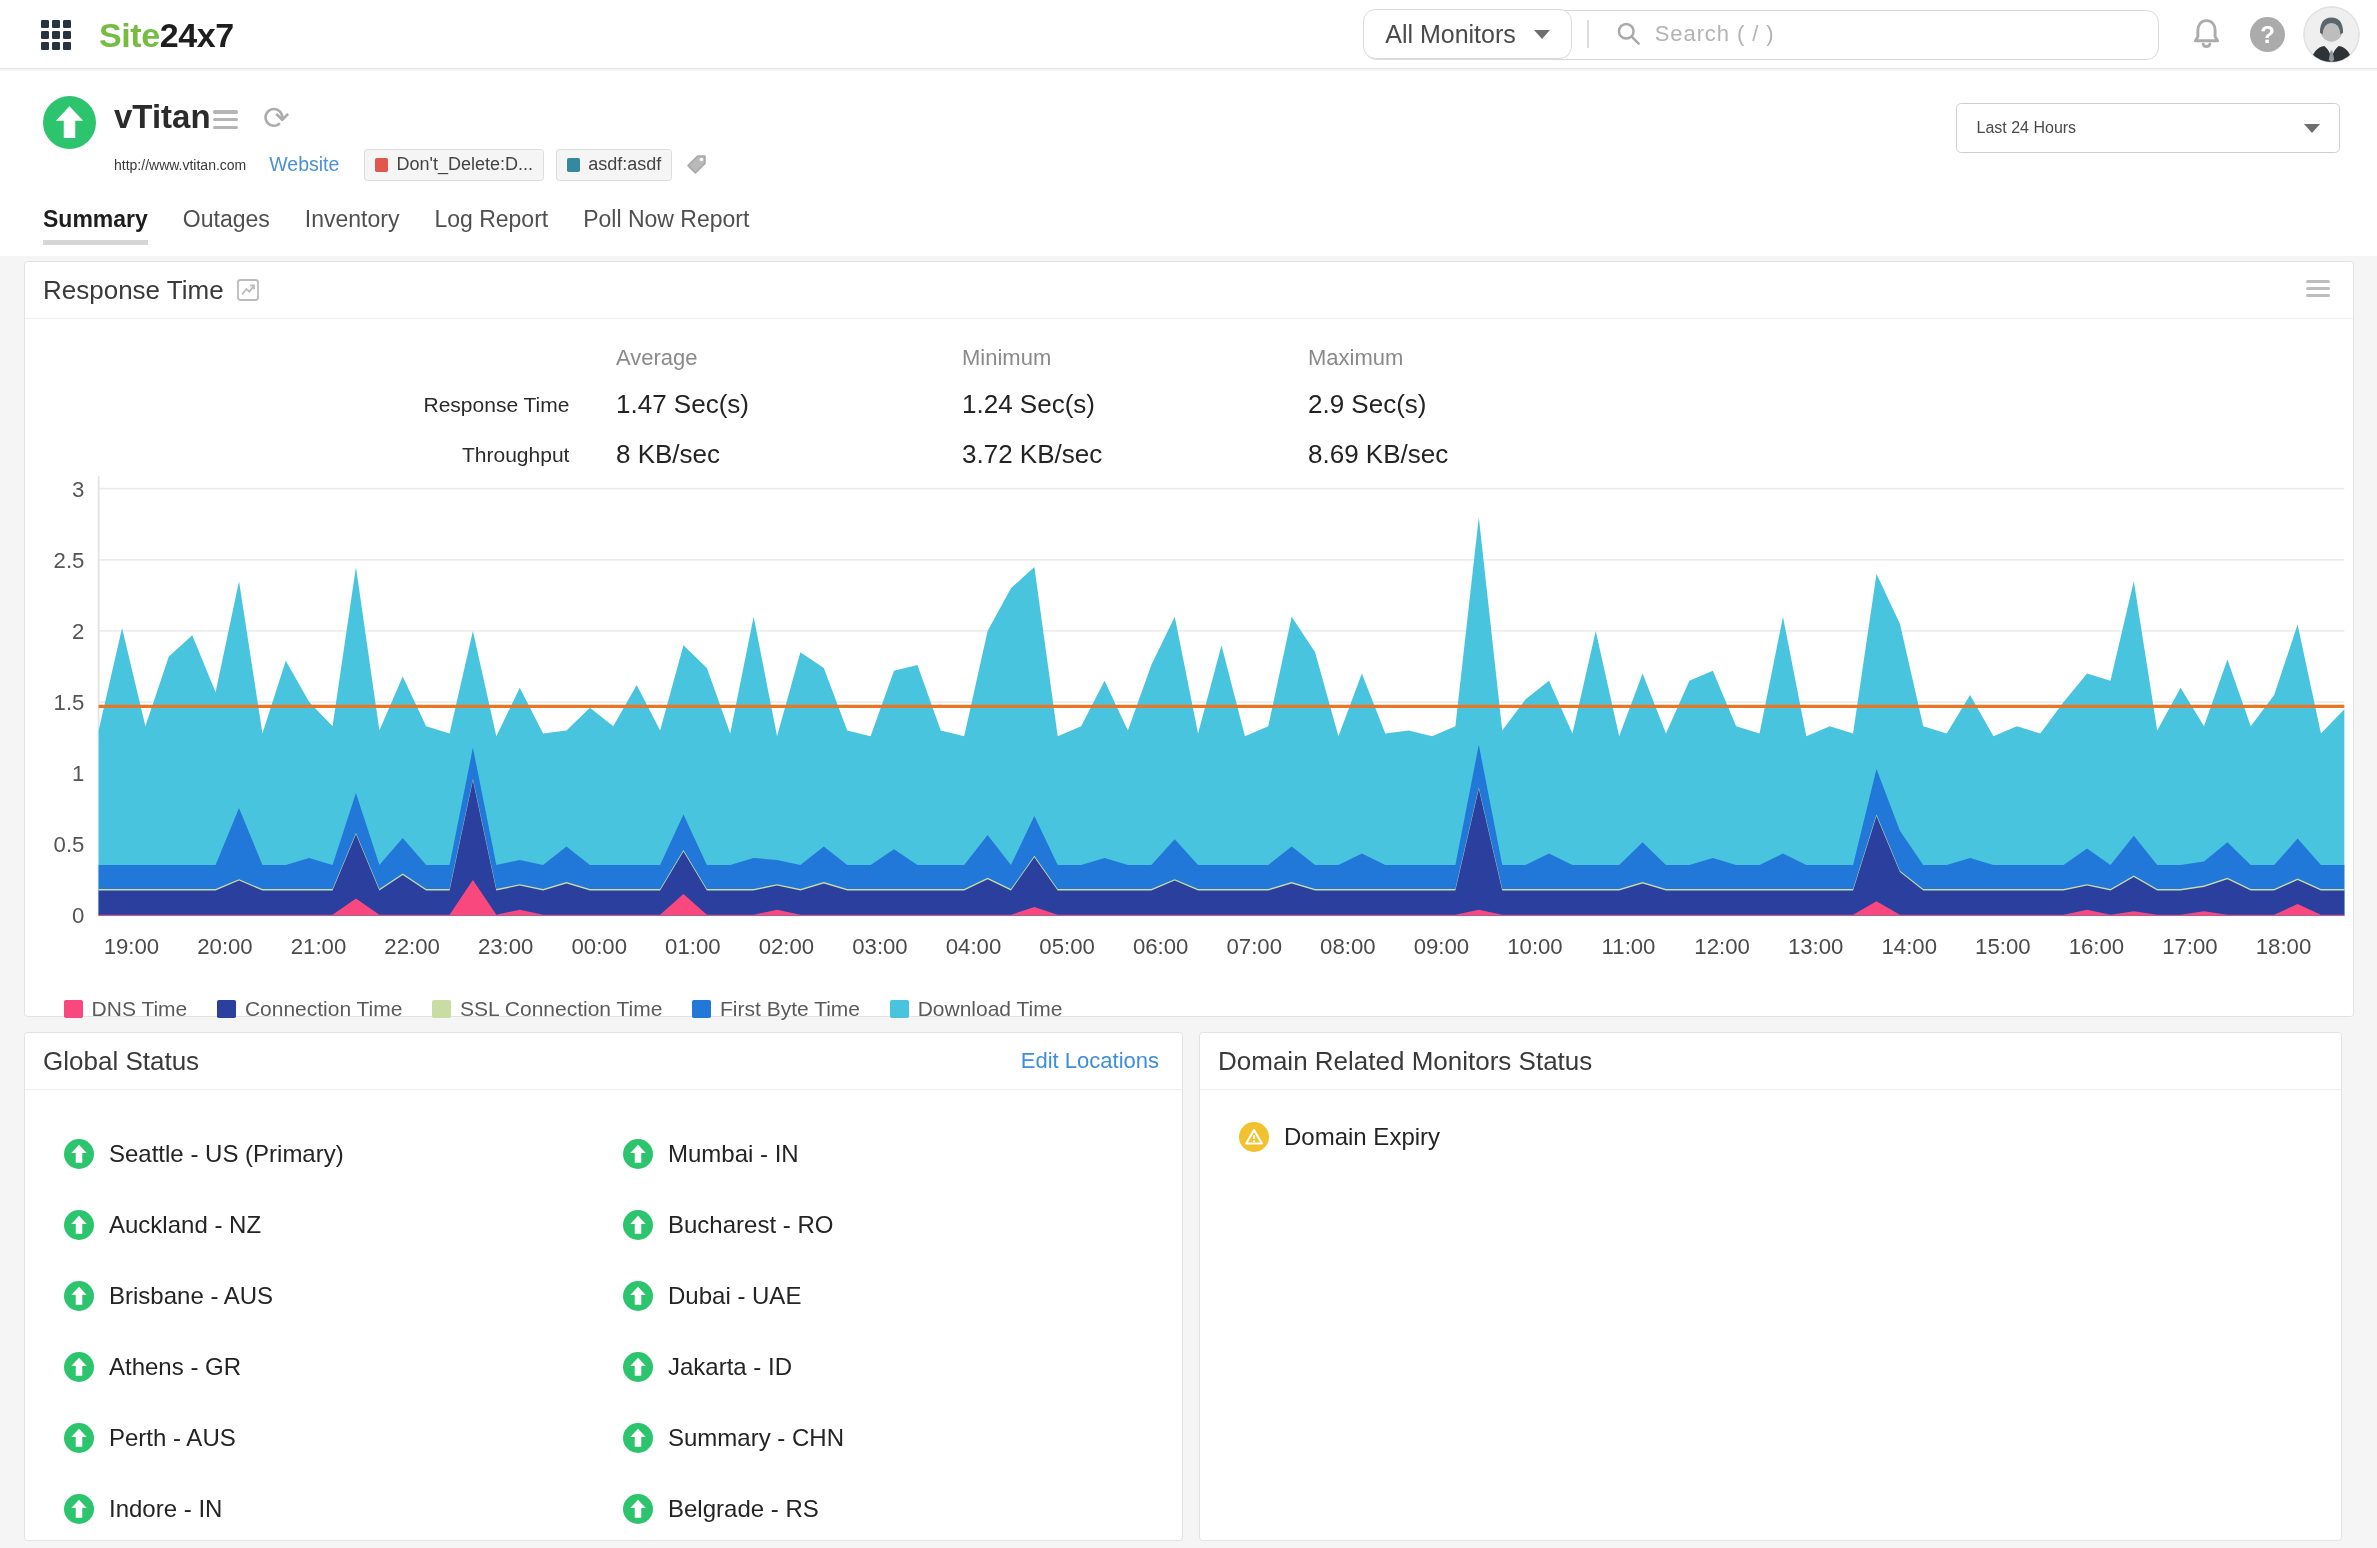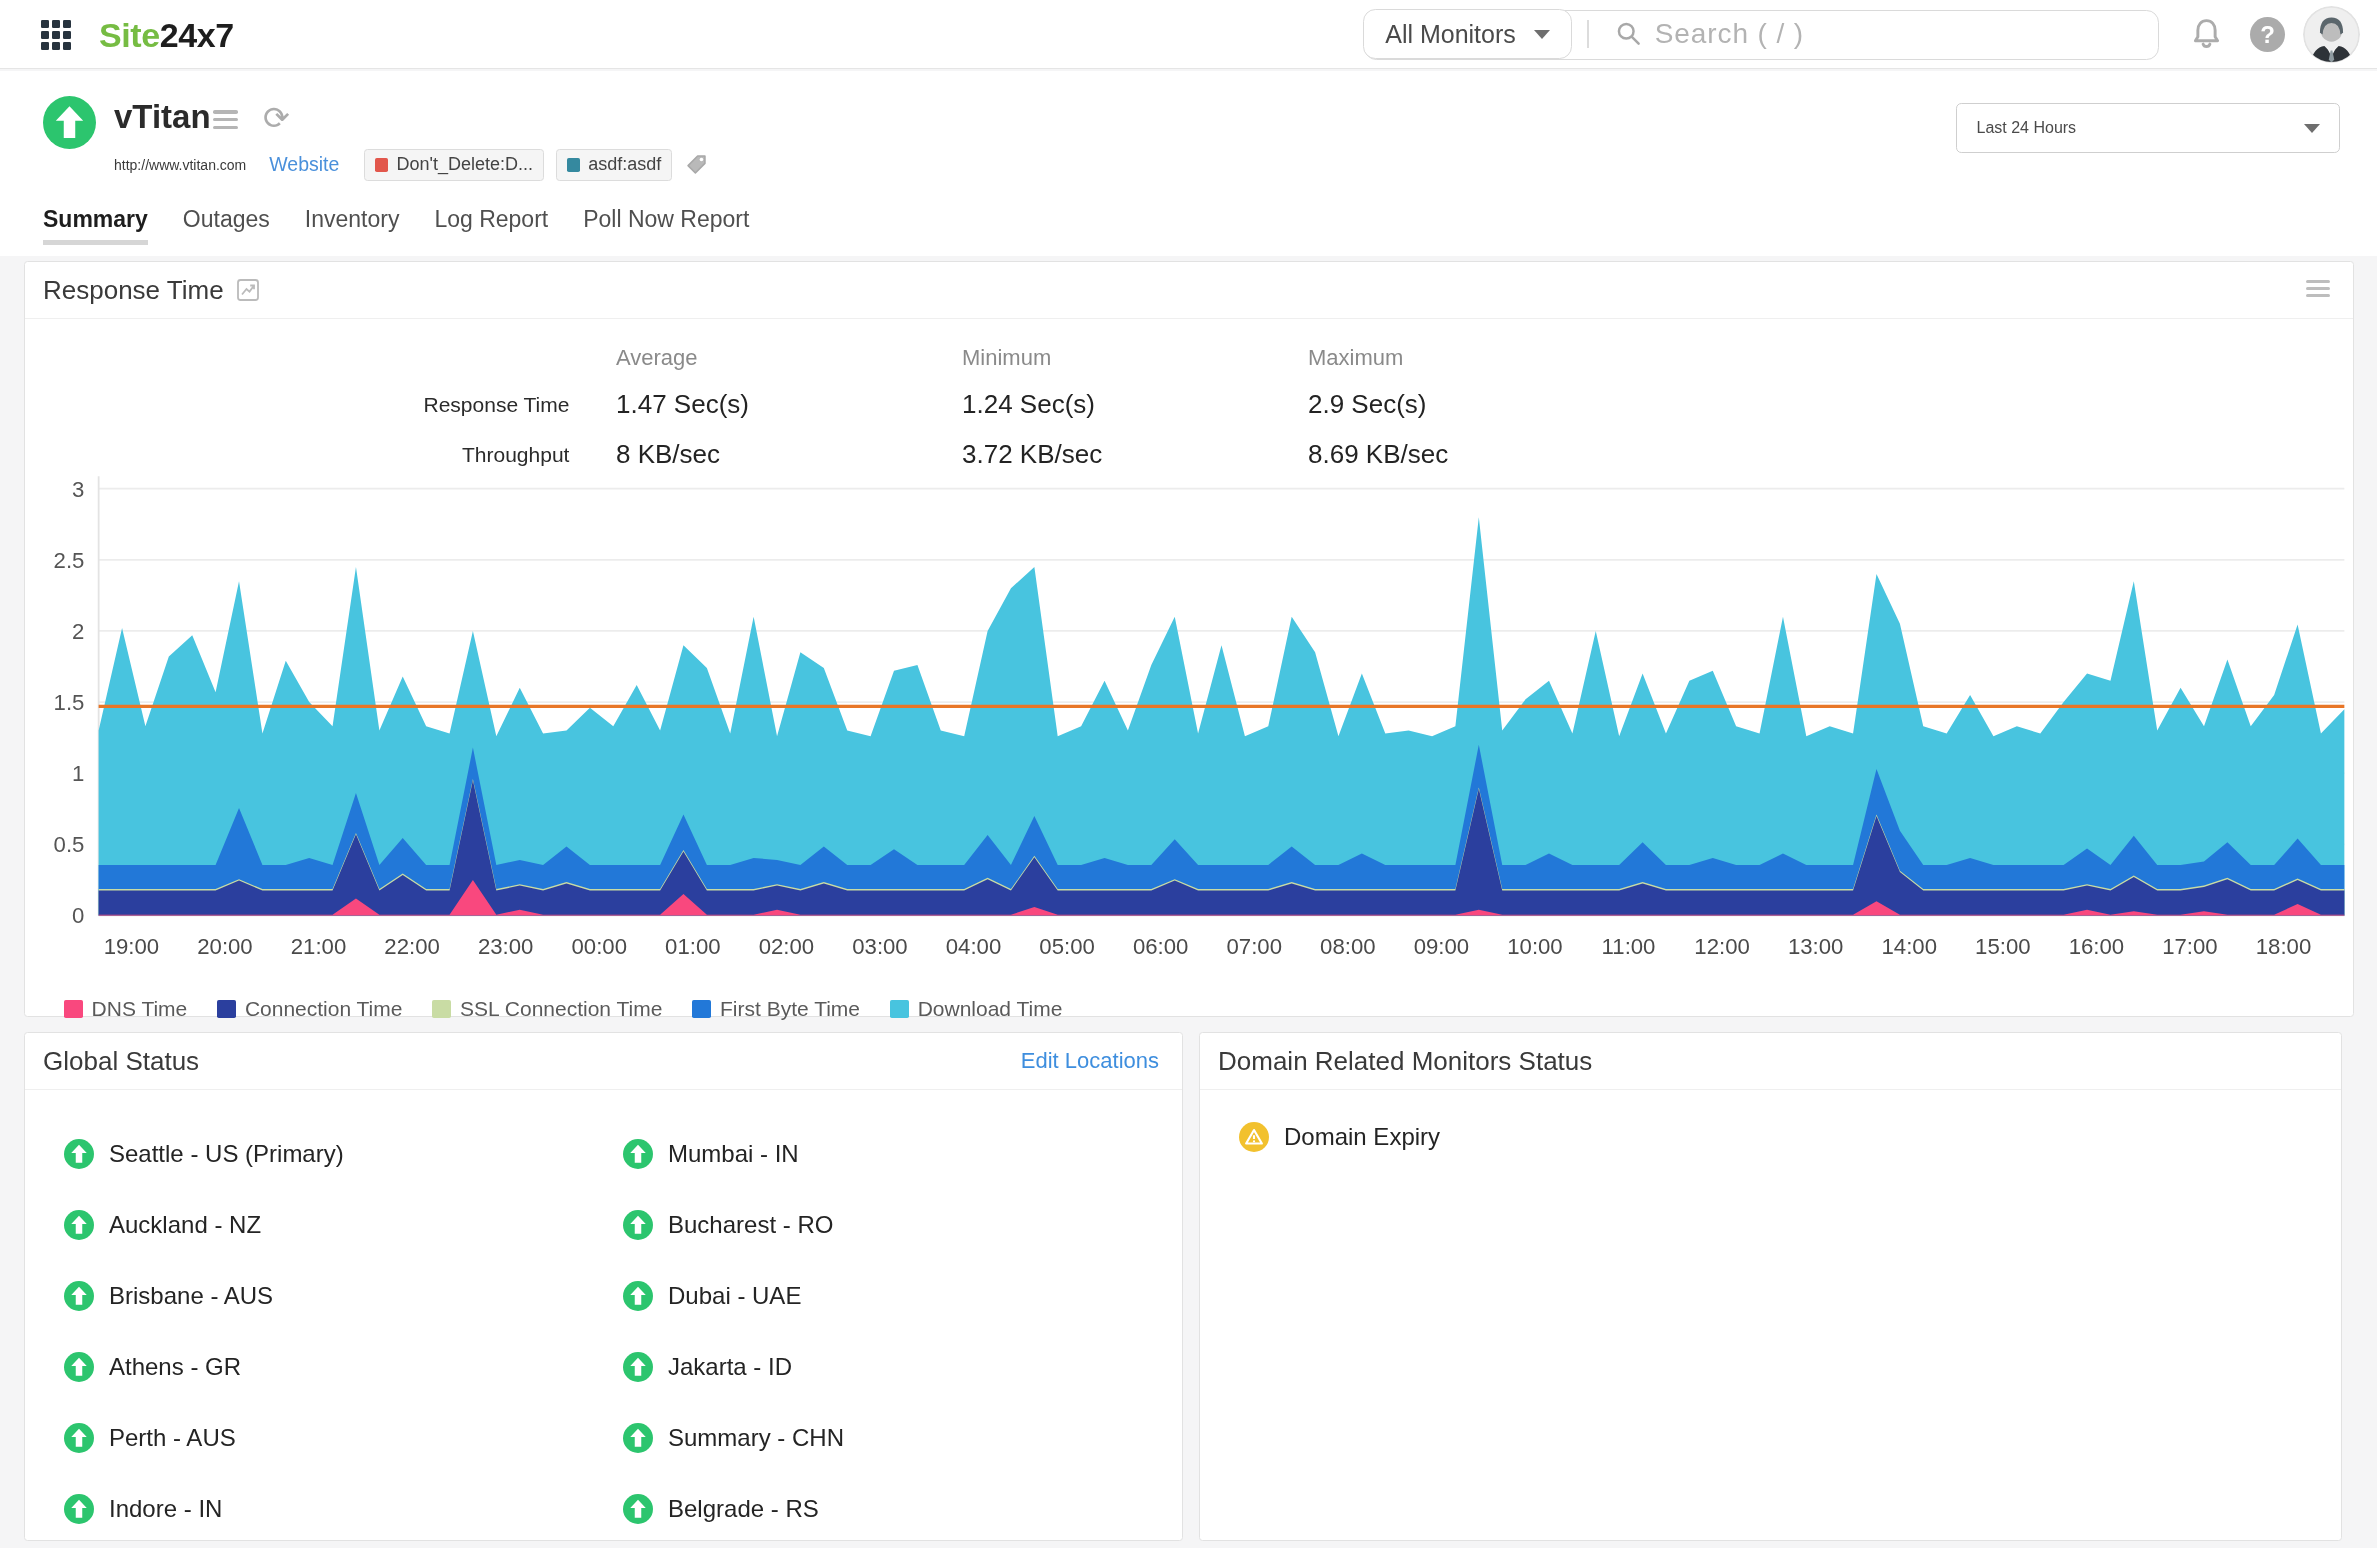--- a/index.html
+++ b/index.html
@@ -11,21 +11,21 @@
   .grid-icon span { background:#27333E; border-radius:1.3px; }
   .logo { position:absolute; left:99px; top:16px; font-size:34px; font-weight:bold; letter-spacing:-0.4px; }
   .logo .g { color:#76BC43; }
   .logo .d { color:#1E1E1E; }
   .searchwrap { position:absolute; left:1364px; top:9.8px; width:795px; height:50px; border:1.8px solid #DADADA; border-radius:12.4px; background:#fff; }
   .scopepill { position:absolute; left:-1.8px; top:-1.8px; height:50px; width:209px; border:1.8px solid #DADADA; border-radius:12.4px; background:#fff; display:flex; align-items:center; padding:0 21px; cursor:pointer; }
   .scopepill .lbl { font-size:25px; color:#4A4A4A; flex:1; }
   .caret { width:0; height:0; border-left:8px solid transparent; border-right:8px solid transparent; border-top:9.8px solid #6E6E6E; }
   .vdiv { position:absolute; left:222px; top:9px; width:1.8px; height:28px; background:#DCDCDC; }
   .searcharea { position:absolute; left:238px; top:0; right:0; height:46px; display:flex; align-items:center; padding-left:12.4px; cursor:text; }
-  .searcharea .ph { font-size:28px; color:#B3B3B3; margin-left:12.4px; letter-spacing:0.9px; }
+  .searcharea .ph { font-size:22px; color:#B3B3B3; margin-left:12.4px; letter-spacing:0.9px; }
   .bell { position:absolute; left:2188px; top:16px; width:37px; height:37px; cursor:pointer; }
   .help { position:absolute; left:2250px; top:17px; width:35px; height:35px; border-radius:50%; background:#ABABAB; color:#fff; font-size:24px; font-weight:bold; text-align:center; line-height:35px; cursor:pointer; }
   .avatar { position:absolute; left:2303px; top:6.2px; width:57px; height:57px; border-radius:50%; overflow:hidden; cursor:pointer; }
 
   
   .headersection { position:absolute; top:71px; left:0; width:2377px; height:185px; background:#fff; }
   .statusbig { position:absolute; left:43px; top:25px; width:53px; height:53px; }
   .mname { position:absolute; left:114px; top:27px; font-size:33px; font-weight:600; color:#2B2B2B; }
   .mmenu { position:absolute; left:213px; top:39px; cursor:pointer; }
   .mmenu span { display:block; width:25px; height:3.5px; background:#B5B5B5; border-radius:1.8px; margin-bottom:4.4px; }

